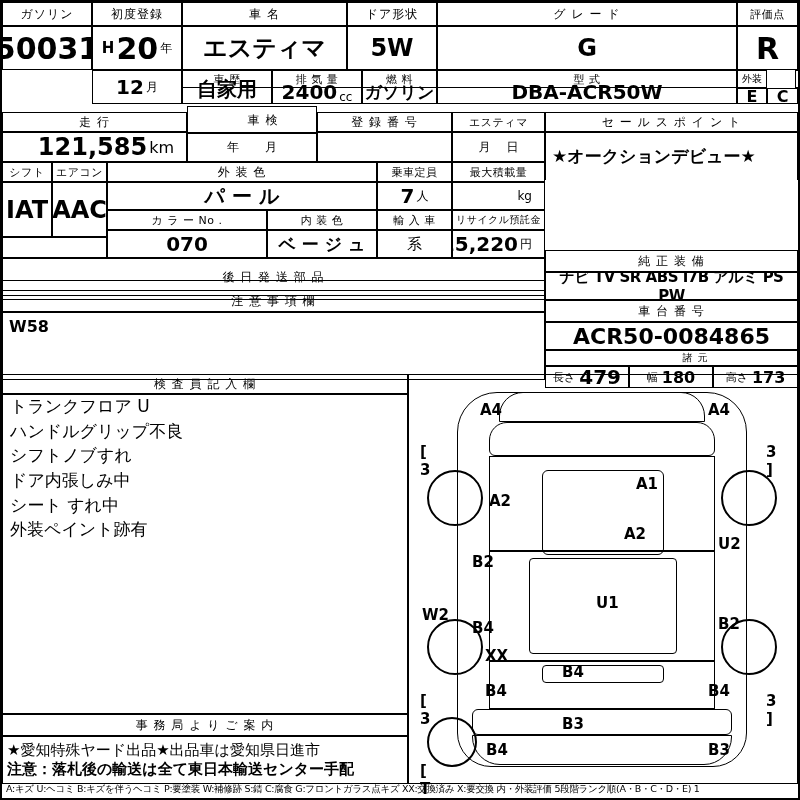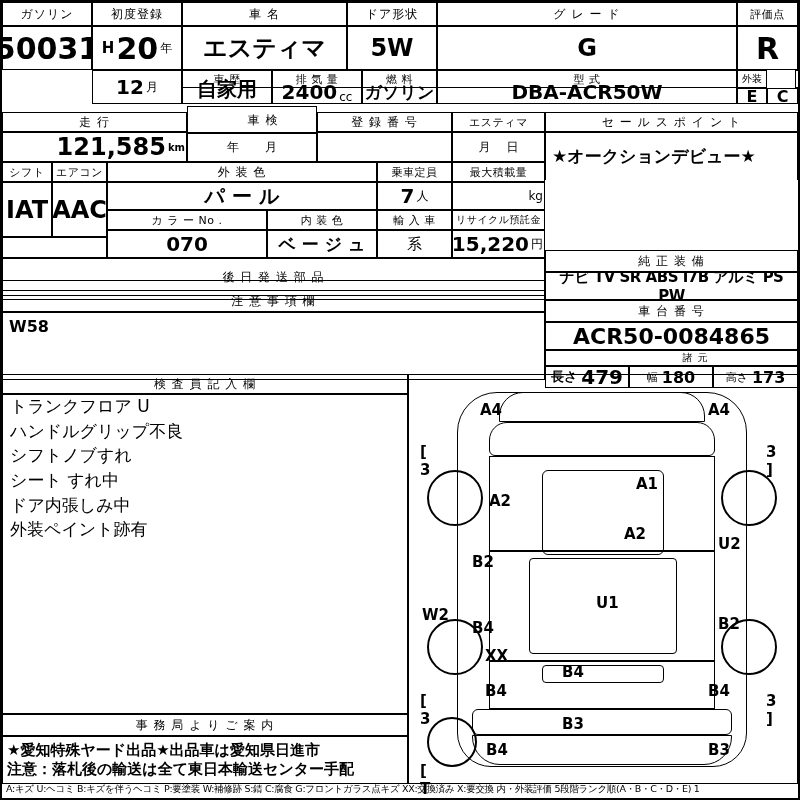--- a/index.html
+++ b/index.html
@@ -15,21 +15,21 @@
 
   
   .cell { position:absolute; border:1px solid #000; display:flex; align-items:center; justify-content:center; text-align:center; overflow:hidden; }
   .nb { border:none; }
   .lbl { font-size:12px; letter-spacing:1px; }
   .lbl-sm { font-size:11px; letter-spacing:0.5px; }
   .val { font-size:20px; font-weight:bold; }
   .val-lg { font-size:24px; font-weight:bold; }
   .val-xl { font-size:30px; font-weight:bold; }
   .left { justify-content:flex-start; padding-left:6px; text-align:left; }
-  .right { justify-content:flex-end; padding-right:1px; }
+  .right { justify-content:flex-end; padding-right:12px; }
   .col { flex-direction:column; }
   .unit { font-size:12px; font-weight:normal; margin-left:2px; }
   .sub { font-size:12px; font-weight:normal; }
 
   .note-list { position:absolute; left:8px; top:392px; font-size:17px; line-height:1.45; text-align:left; }
   .legend { position:absolute; left:4px; bottom:2px; font-size:9.5px; letter-spacing:-0.3px; white-space:nowrap; }
 
   .diagram { position:absolute; }
   .dshape { position:absolute; border:1.5px solid #000; }
   .wheel { position:absolute; border:2px solid #000; border-radius:50%; }
@@ -132,21 +132,21 @@
   </div>
   <div class="cell" style="left:765px;top:86px;width:31px;height:16px;">
     <span style="font-size:16px;font-weight:bold;">C</span>
   </div>
 
   <div class="cell" style="left:0;top:110px;width:185px;height:20px;">
     <span class="lbl">走 行</span>
   </div>
   <div class="cell right" style="left:0;top:130px;width:185px;height:30px;">
     <span class="val-lg">121,585</span>
-    <span class="unit" style="font-size:10px;font-weight:bold;">km</span>
+    <span class="unit" style="font-size:16px;">km</span>
   </div>
 
   <div class="cell" style="left:185px;top:104px;width:130px;height:28px;padding-left:22px;">
     <span class="lbl">車 検</span>
   </div>
   <div class="cell" style="left:185px;top:130px;width:130px;height:30px;">
     <span style="font-size:12px;margin-right:26px;">年</span>
     <span style="font-size:12px;">月</span>
   </div>
 
@@ -258,50 +258,50 @@
   <div class="cell" style="left:543px;top:298px;width:253px;height:22px;">
     <span class="lbl">車 台 番 号</span>
   </div>
   <div class="cell" style="left:543px;top:320px;width:253px;height:28px;">
     <span style="font-size:22px;font-weight:bold;">ACR50-0084865</span>
   </div>
   <div class="cell" style="left:543px;top:348px;width:253px;height:16px;padding-left:48px;">
     <span style="font-size:10px;letter-spacing:1px;">諸 元</span>
   </div>
   <div class="cell" style="left:543px;top:364px;width:84px;height:22px;">
-    <span style="font-size:13px;font-weight:bold;">長さ</span>
+    <span style="font-size:11px;">長さ</span>
     <span style="font-size:20px;font-weight:bold;margin-left:4px;">479</span>
   </div>
   <div class="cell" style="left:627px;top:364px;width:84px;height:22px;">
     <span style="font-size:11px;">幅</span>
     <span style="font-size:16px;font-weight:bold;margin-left:4px;">180</span>
   </div>
   <div class="cell" style="left:711px;top:364px;width:85px;height:22px;">
     <span style="font-size:11px;">高さ</span>
     <span style="font-size:16px;font-weight:bold;margin-left:4px;">173</span>
   </div>
 
   <div class="cell" style="left:0;top:372px;width:406px;height:20px;">
     <span class="lbl">検 査 員 記 入 欄</span>
   </div>
   <div class="cell" style="left:0;top:392px;width:406px;height:320px;"></div>
   <div class="note-list">
     <div>トランクフロア U</div>
     <div>ハンドルグリップ不良</div>
     <div>シフトノブすれ</div>
+    <div>ドア内張しみ中</div>
     <div>シート すれ中</div>
-    <div>ドア内張しみ中</div>
     <div>外装ペイント跡有</div>
   </div>
 
   <div class="cell" style="left:0;top:712px;width:406px;height:22px;">
     <span class="lbl">事 務 局 よ り ご 案 内</span>
   </div>
   <div class="cell col" style="left:0;top:734px;width:406px;height:48px;align-items:flex-start;padding-left:4px;justify-content:center;">
-    <div style="font-size:15px;font-weight:bold;">★愛知特殊ヤード出品★出品車は愛知県日進市</div>
+    <div style="font-size:15px;font-weight:normal;">★愛知特殊ヤード出品★出品車は愛知県日進市</div>
     <div style="font-size:15px;font-weight:bold;">注意：落札後の輸送は全て東日本輸送センター手配</div>
   </div>
 
   <div class="cell" style="left:406px;top:372px;width:390px;height:410px;"></div>
 
   <div class="diagram">
 
     <div class="dshape" style="left:455px;top:390px;width:290px;height:375px;border-radius:40px 40px 34px 34px;"></div>
 
     <div class="dshape" style="left:497px;top:390px;width:206px;height:30px;border-radius:24px 24px 0 0;"></div>

